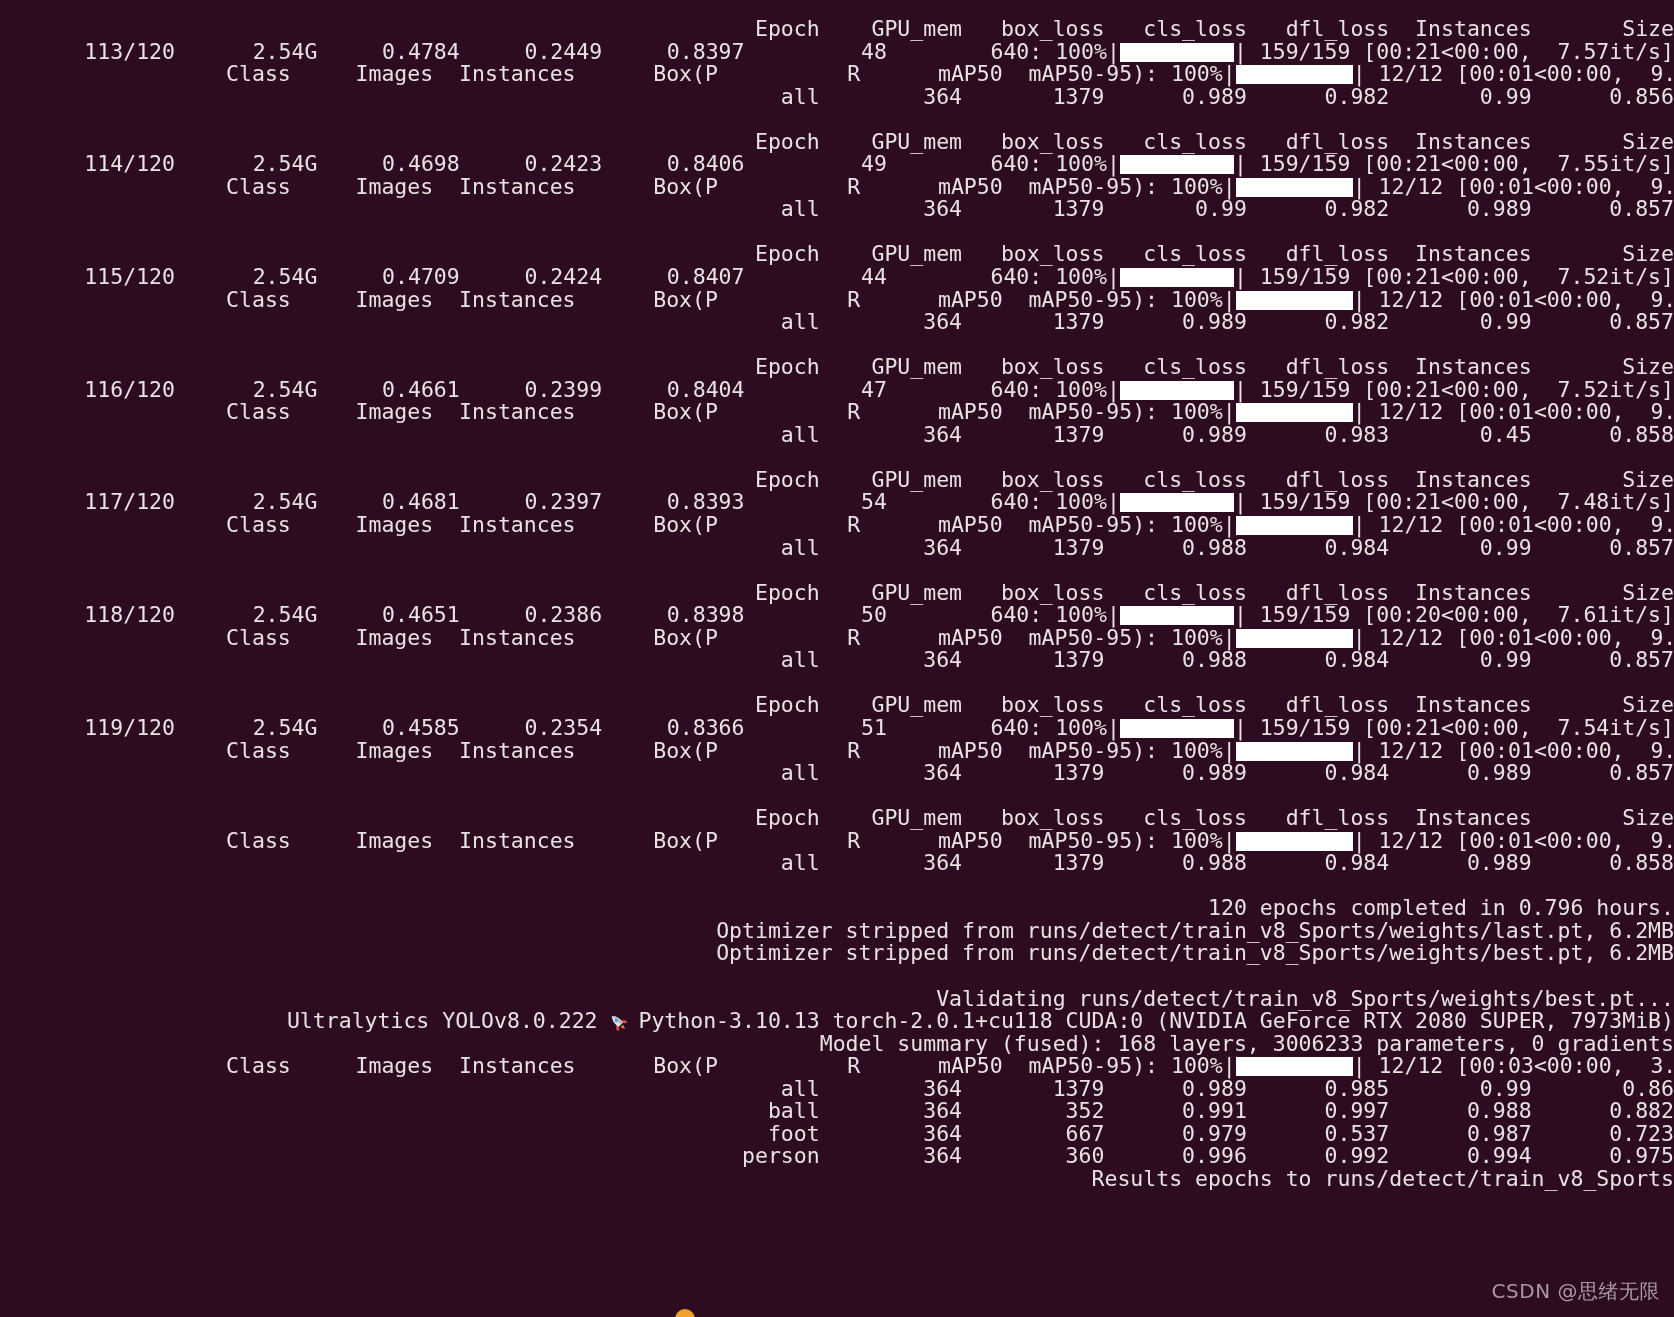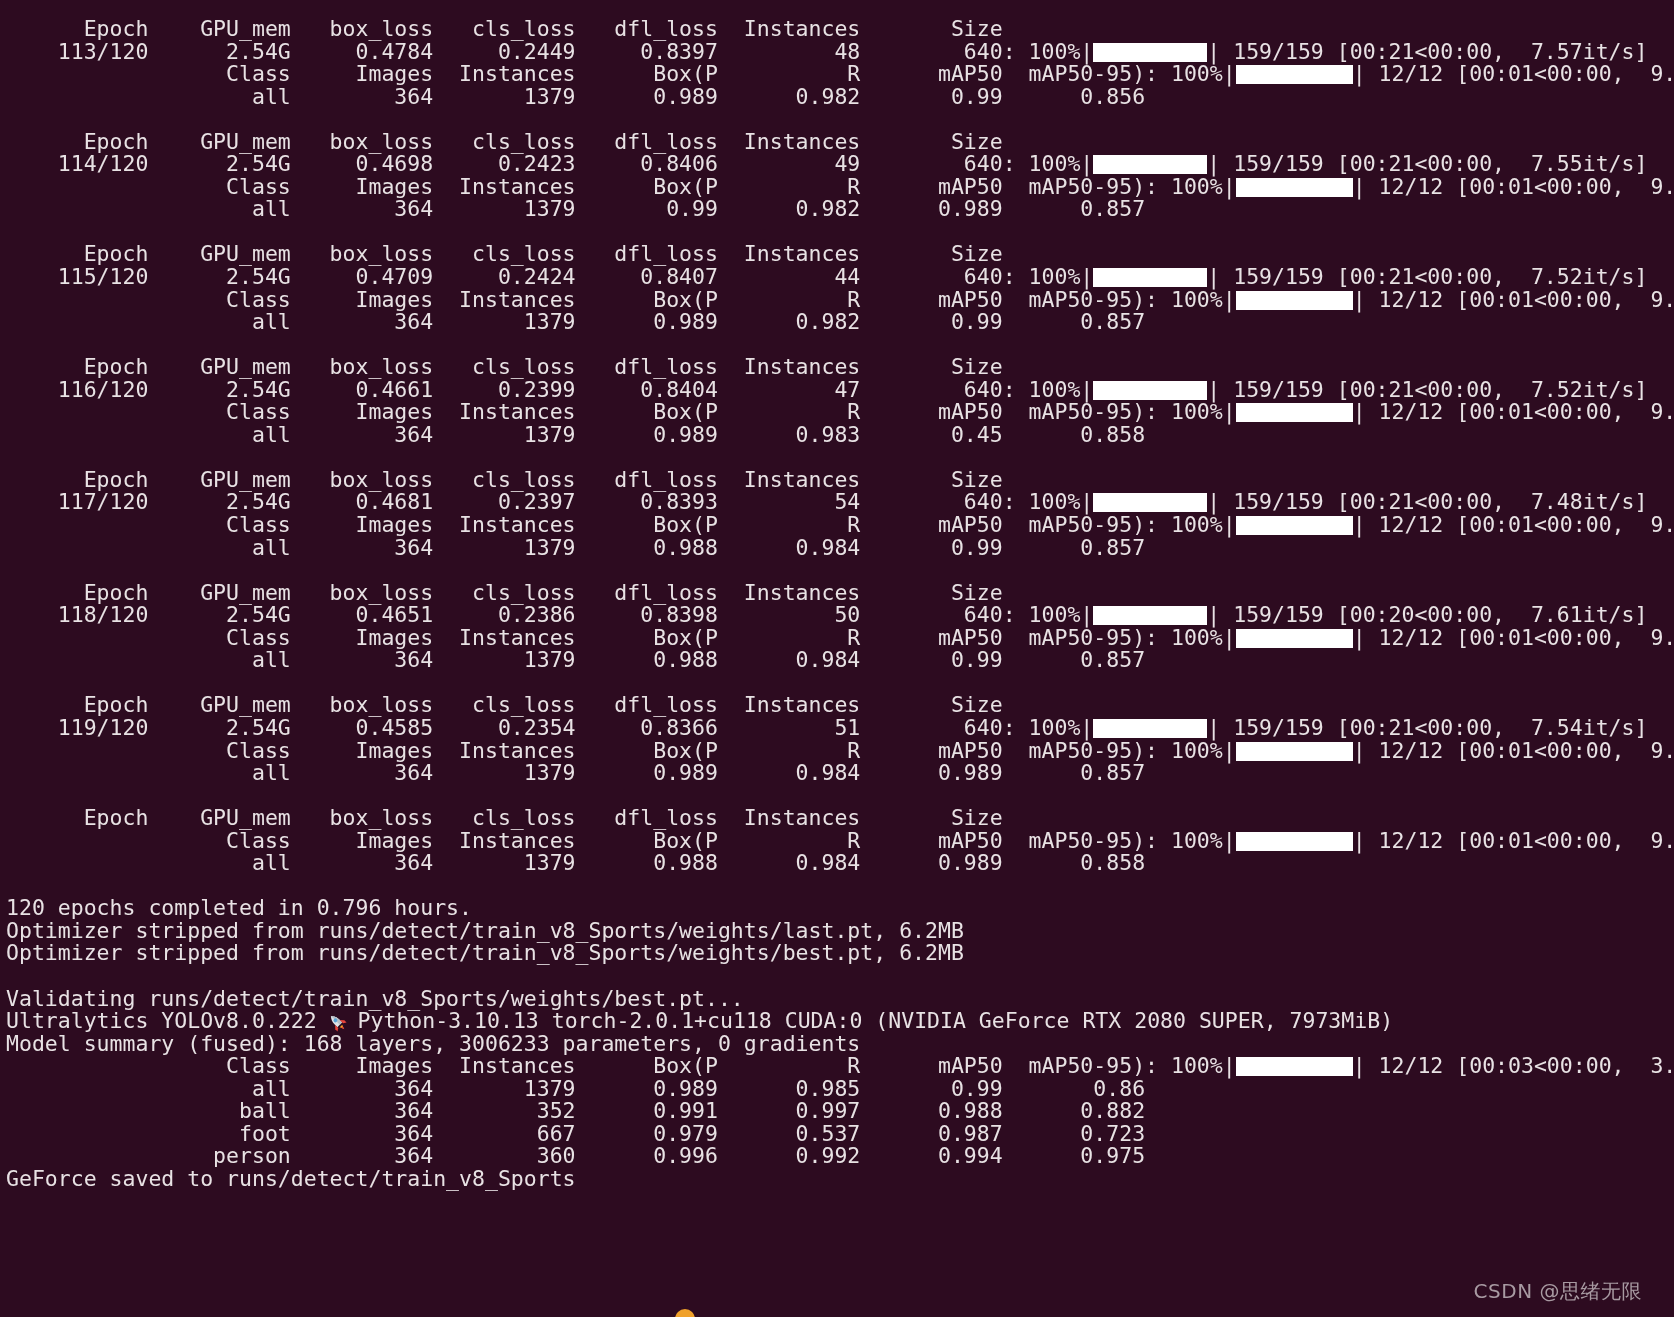--- a/index.html
+++ b/index.html
@@ -19,20 +19,21 @@
     width: 1674px;
     height: 1317px;
     background: #2d0b20;
     color: #e8e2e4;
     font-family: "DejaVu Sans Mono", "Liberation Mono", monospace;
     font-size: 21.5px;
     line-height: 22.55px;
     padding: 18px 0 0 0;
     box-sizing: border-box;
     letter-spacing: 0px;
+    text-align: right;
   }
   .line {
     white-space: pre;
     height: 22.55px;
     padding-left: 6px;
     position: relative;
   }
   .blank { height: 22.55px; }
   .bar {
     display: inline-block;
@@ -47,21 +48,21 @@
   .rocket {
     display: inline-block;
     width: 15px;
     height: 20px;
     vertical-align: -4px;
     position: relative;
   }
   .rocket svg { position: absolute; left: -4px; top: -1px; }
   .watermark {
     position: absolute;
-    right: 32px;
+    right: 14px;
     bottom: 14px;
     font-family: "DejaVu Sans", "Liberation Sans", sans-serif;
     font-size: 20px;
     color: #a89aa2;
     letter-spacing: 0.5px;
     white-space: pre;
   }
   .emoji-bottom {
     position: absolute;
     left: 672px;
@@ -138,21 +139,21 @@
             <path d="M10.2 16.2h3.6l-1.8 4z" fill="#f5a623"></path>
             <path d="M10.9 17.6h2.2l-1.1 3.4z" fill="#e8453c"></path>
           </g>
         </svg></span><span> Python-3.10.13 torch-2.0.1+cu118 CUDA:0 (NVIDIA GeForce RTX 2080 SUPER, 7973MiB)</span></div>
   <div class="line">Model summary (fused): 168 layers, 3006233 parameters, 0 gradients</div>
   <div class="line"><span>                 Class     Images  Instances      Box(P          R      mAP50  mAP50-95): 100%|</span><span class="bar bar-final" style="background: rgb(255, 255, 255);"></span><span>| 12/12 [00:03&lt;00:00,  3.27it/s]</span></div>
   <div class="line">                   all        364       1379      0.989      0.985       0.99       0.86</div>
   <div class="line">                  ball        364        352      0.991      0.997      0.988      0.882</div>
   <div class="line">                  foot        364        667      0.979      0.537      0.987      0.723</div>
   <div class="line">                person        364        360      0.996      0.992      0.994      0.975</div>
-  <div class="line"><span>GeForce saved to </span><span class="bold">runs/detect/train_v8_Sports</span></div>
+  <div class="line"><span>Results epochs to </span><span class="bold">runs/detect/train_v8_Sports</span></div>
 
   <div class="emoji-bottom">
     <svg width="26" height="26" viewBox="0 0 26 26">
         <circle cx="13" cy="16" r="10" fill="#f0a12a"></circle>
       </svg>
   </div>
 
   <div class="watermark">CSDN @思绪无限</div>
 </div>
 

